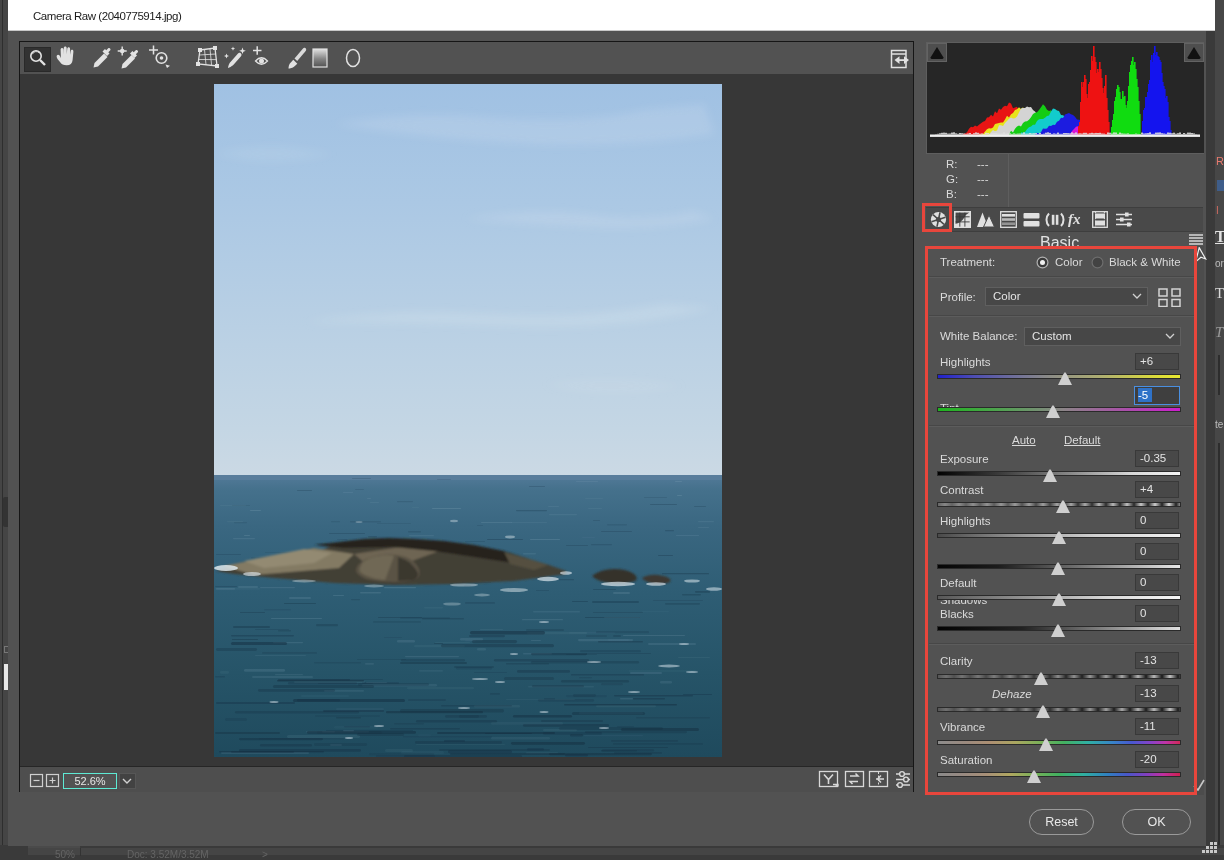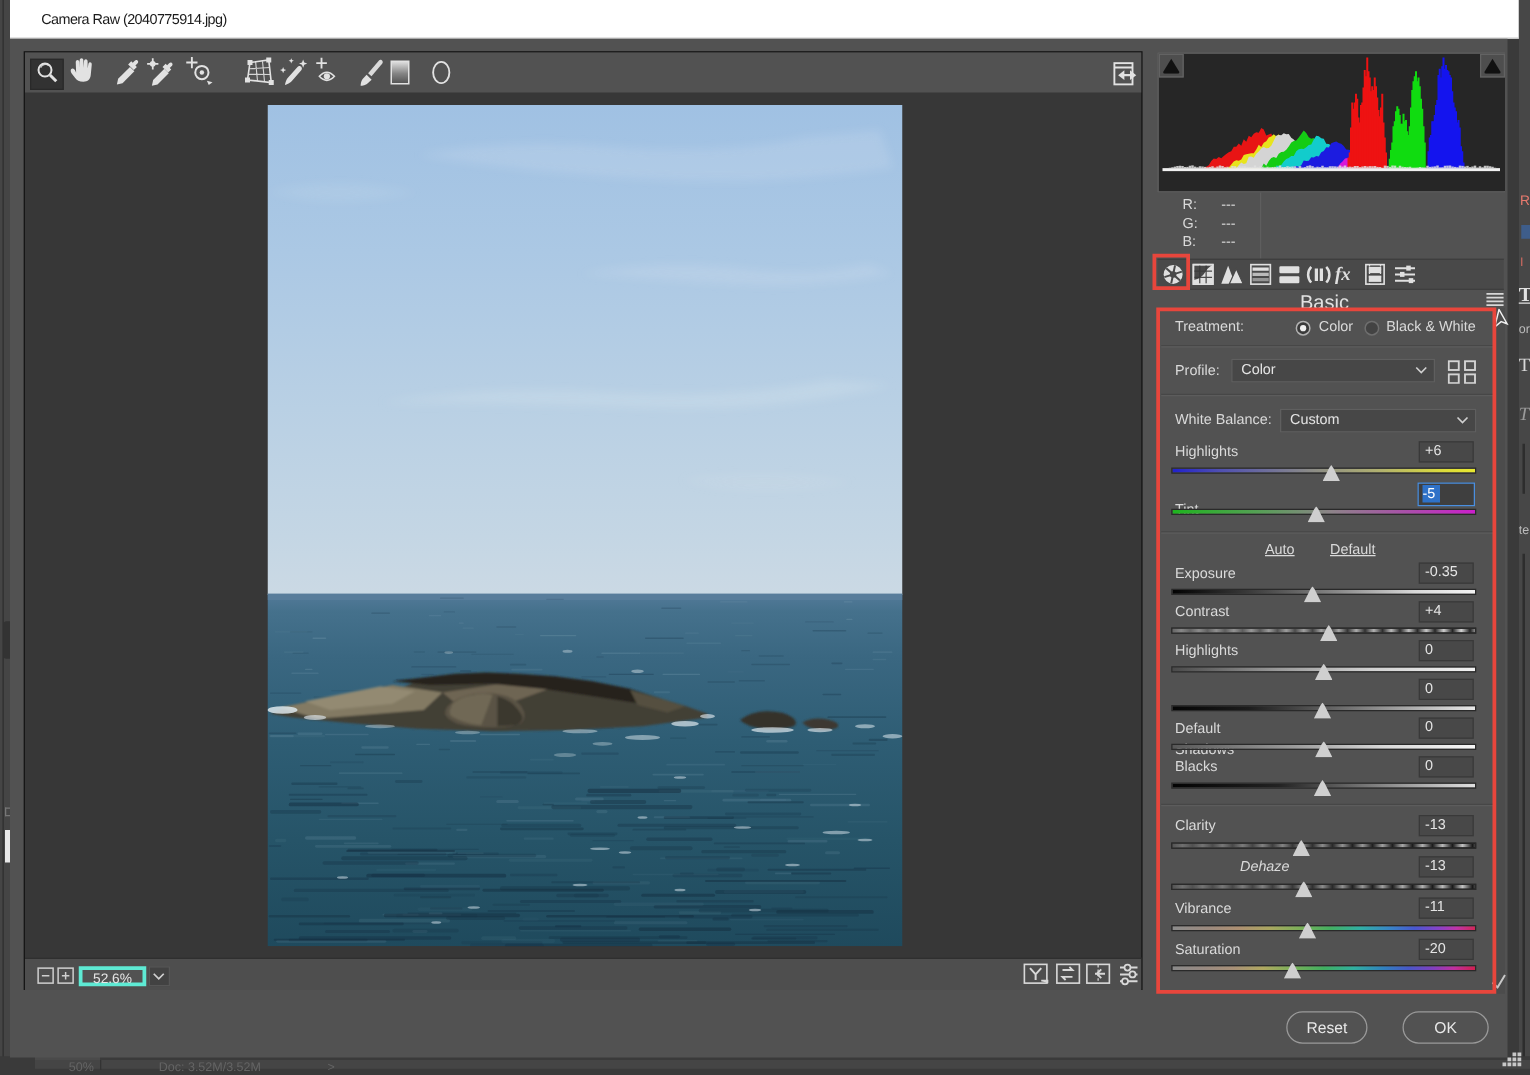--- a/index.html
+++ b/index.html
@@ -530,21 +530,21 @@
 </svg>
 <div class="abs" style="left:20px;top:766px;width:893px;height:26px;background:#4e4e4e;border-top:1px solid #262626;"></div>
 <svg class="abs" style="left:28px;top:773px;" width="120" height="16" viewBox="0 0 120 16" xmlns="http://www.w3.org/2000/svg">
 <g stroke="#cfcfcf" fill="none" stroke-width="1.2">
 <rect x="2.5" y="1.5" width="12" height="12"></rect>
       <path d="M5.5,7.5 h6"></path>
 <rect x="18.5" y="1.5" width="12" height="12"></rect>
       <path d="M21.5,7.5 h6 M24.5,4.5 v6"></path>
 </g>
   </svg>
-<div class="abs" style="left:63px;top:773px;width:54px;height:16px;background:#525252;border:3px solid #5eead4;color:#e6e6e6;font-size:11px;text-align:center;line-height:14px;">52.6%</div>
+<div class="abs" style="left:63px;top:773px;width:54px;height:16px;background:#525252;border:1px solid #5eead4;color:#e6e6e6;font-size:11px;text-align:center;line-height:14px;">52.6%</div>
 <div class="abs" style="left:119px;top:773px;width:17px;height:16px;background:#424242;border:1px solid #565656;"></div>
 <svg class="abs" style="left:122px;top:778px;" width="10" height="7" viewBox="0 0 10 7">
     <path d="M1,1 l4,4 l4,-4" stroke="#d0d0d0" fill="none" stroke-width="1.4"></path>
   </svg>
 <svg class="abs" style="left:816px;top:769px;" width="97" height="21" viewBox="0 0 97 21" xmlns="http://www.w3.org/2000/svg">
 <g stroke="#d8d8d8" fill="none" stroke-width="1.3">
 <rect x="3.5" y="2.5" width="18" height="15"></rect>
 <path d="M8,5.5 l4.5,5 l4.5,-5 M12.5,10.5 v4.5" stroke-width="1.6"></path>
 <path d="M17,15.5 h5 l0,2" fill="#d8d8d8"></path>
 <rect x="29.5" y="2.5" width="18" height="15"></rect>

